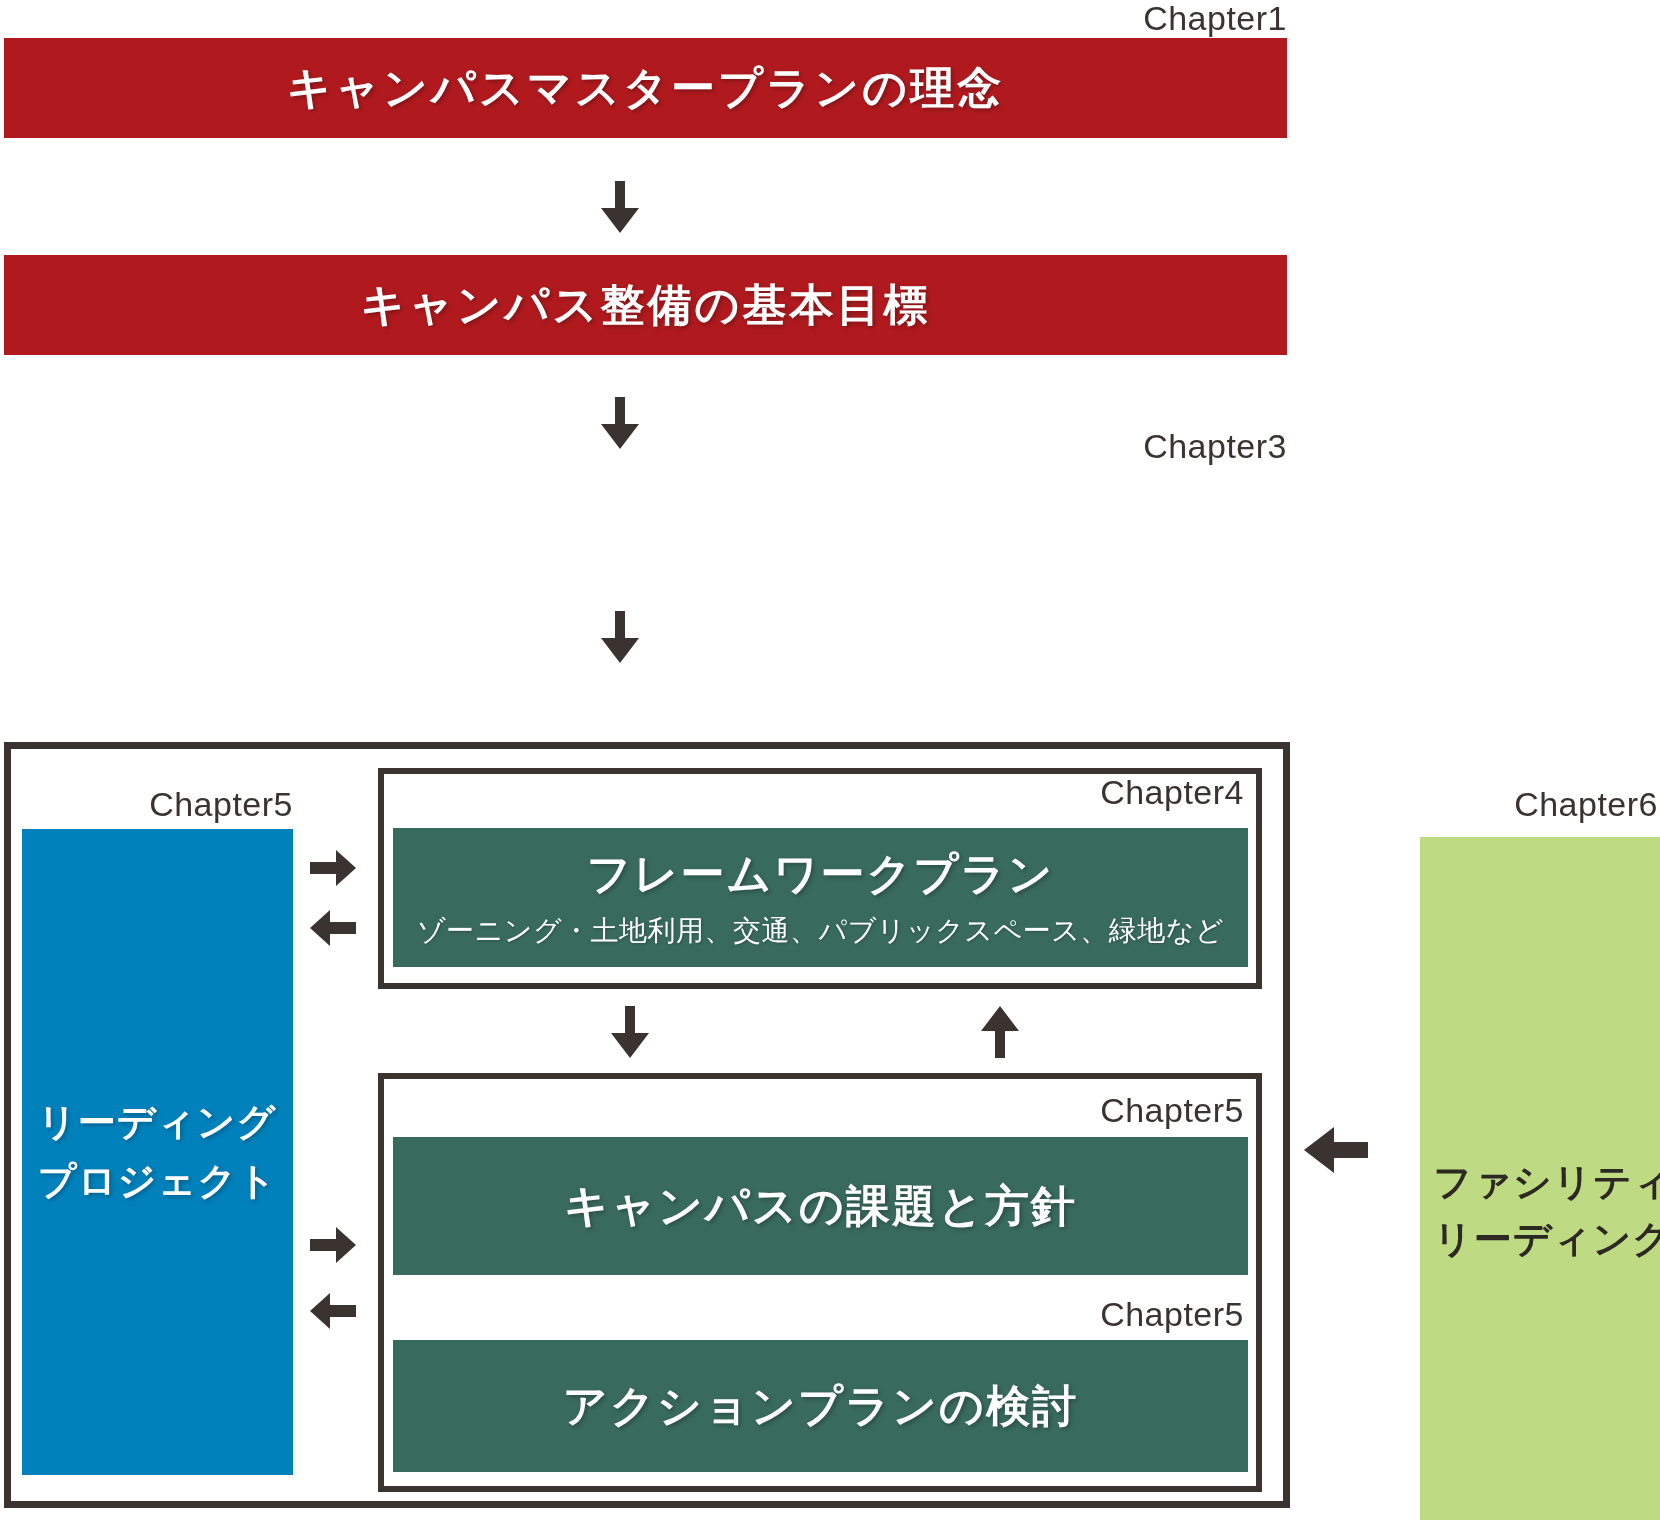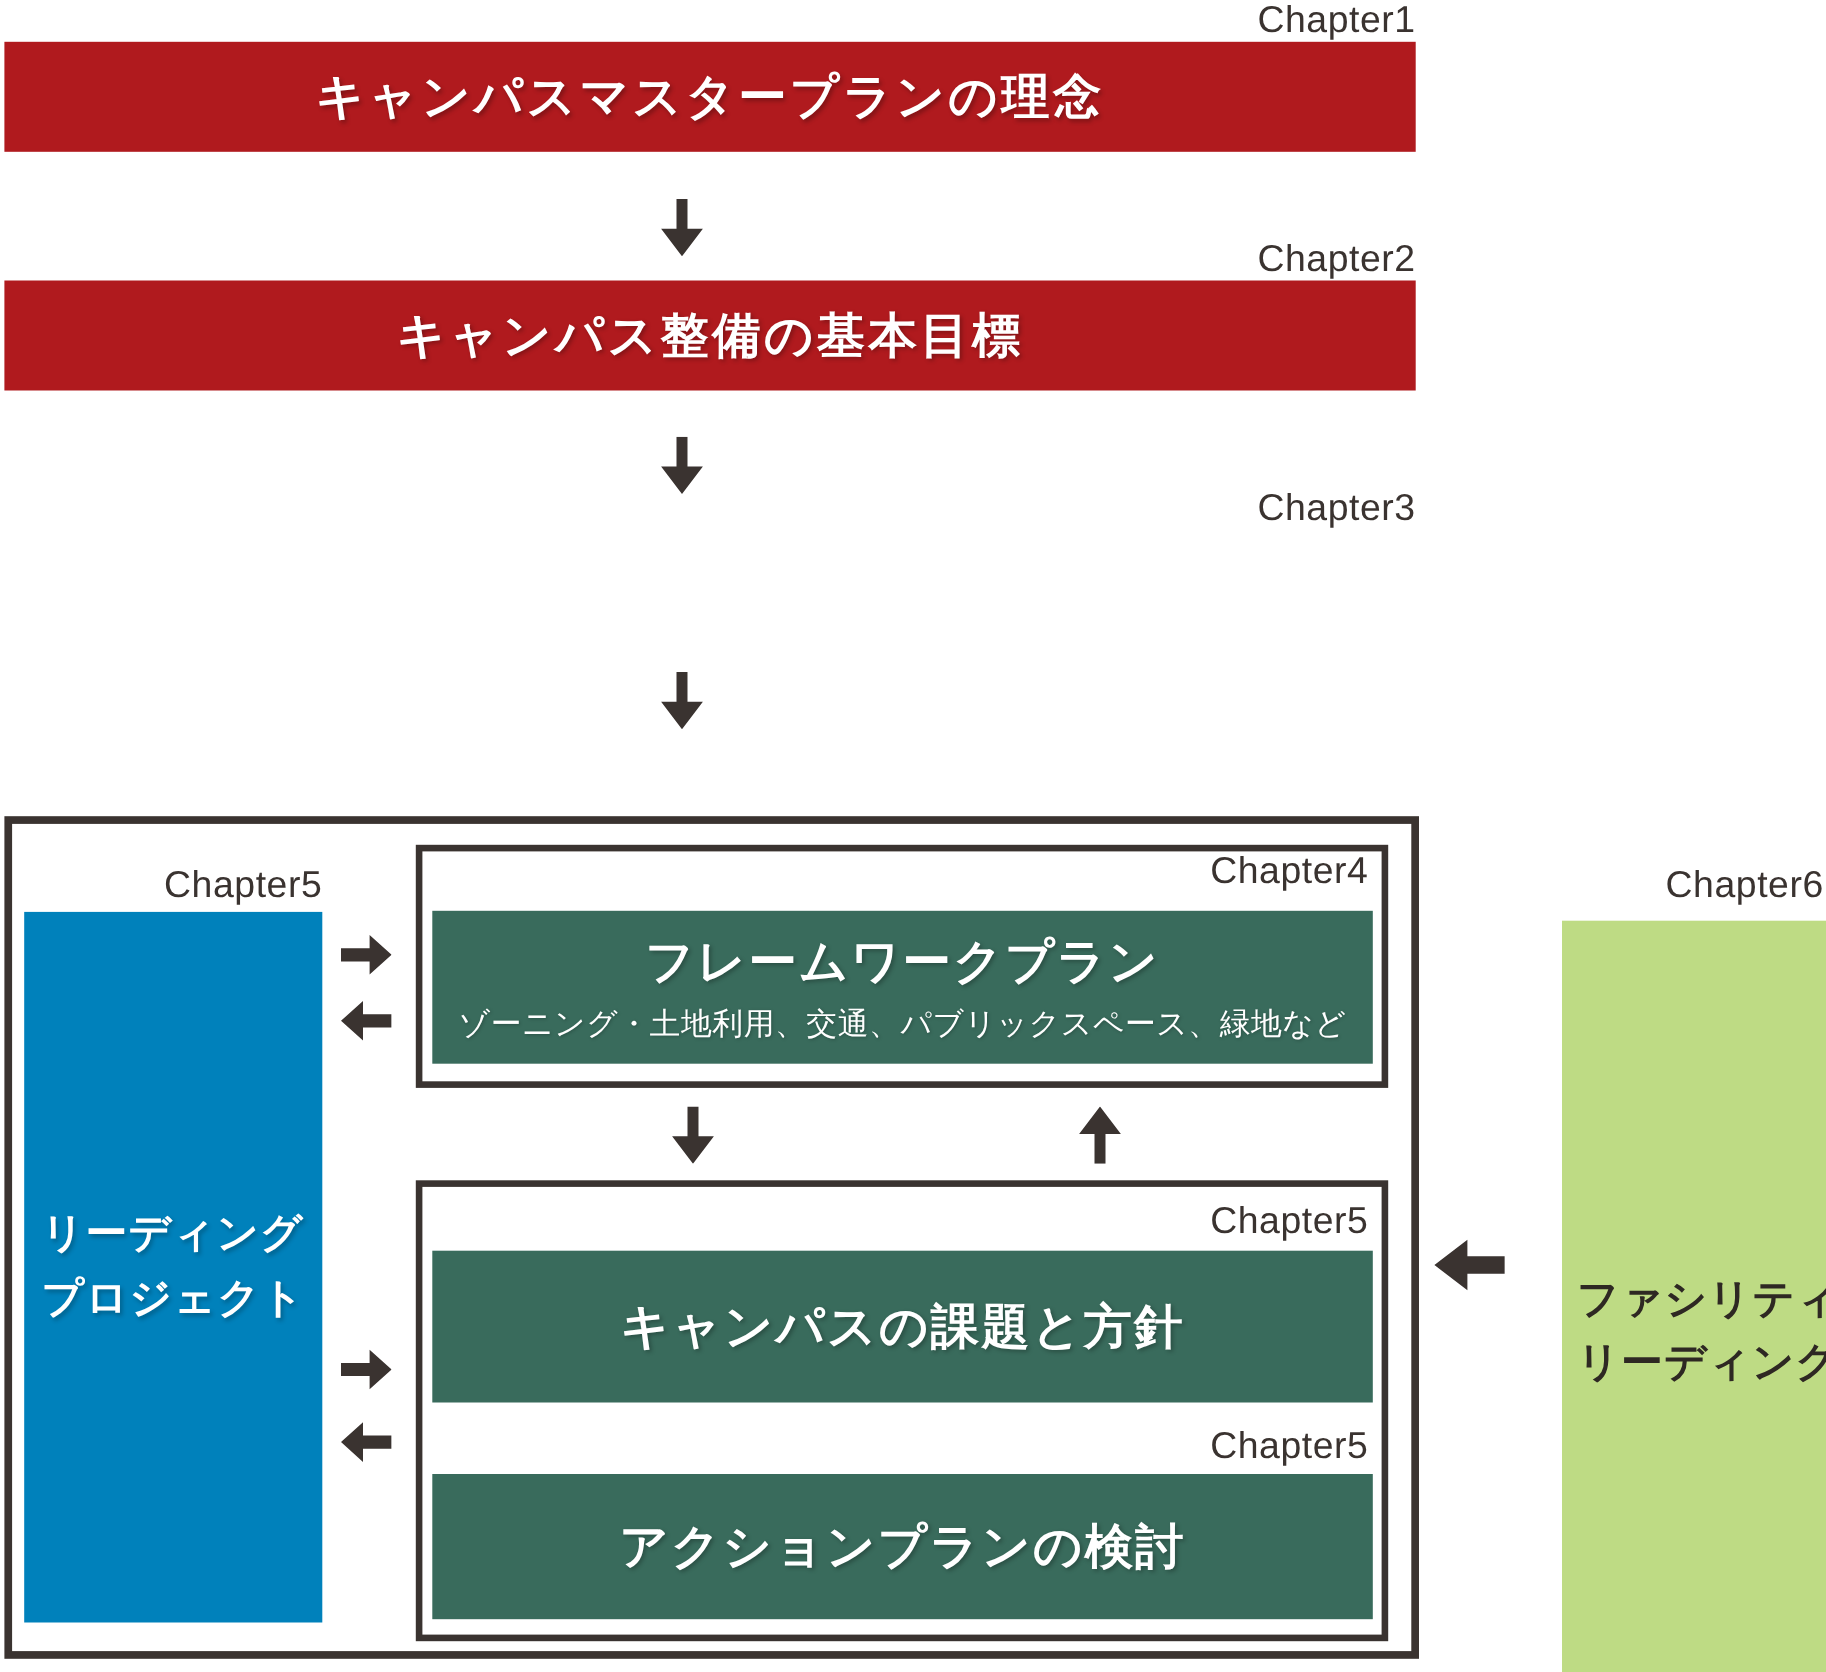--- a/index.html
+++ b/index.html
@@ -80,32 +80,31 @@
   <div class="red-bar" style="top:38px;">
     <div class="t">キャンパスマスタープランの理念</div>
   </div>
 
   <div class="arrow" style="left:598px;top:181px;">
     <svg width="44" height="52" viewBox="0 0 44 52">
         <path d="M17 0h10v27h14L22 52 3 27h14z"></path>
       </svg>
   </div>
 
-  <div class="chapter-label abs" style="left:900px;top:217px;width:387px;">Chapter2</div>
   <div class="red-bar" style="top:255px;">
     <div class="t">キャンパス整備の基本目標</div>
   </div>
 
   <div class="arrow" style="left:598px;top:397px;">
     <svg width="44" height="52" viewBox="0 0 44 52">
         <path d="M17 0h10v27h14L22 52 3 27h14z"></path>
       </svg>
   </div>
 
-  <div class="chapter-label abs" style="left:900px;top:444px;width:387px;">Chapter3</div>
+  <div class="chapter-label abs" style="left:900px;top:428px;width:387px;">Chapter3</div>
 
   <div class="arrow" style="left:598px;top:611px;">
     <svg width="44" height="52" viewBox="0 0 44 52">
         <path d="M17 0h10v27h14L22 52 3 27h14z"></path>
       </svg>
   </div>
 
   <div class="abs outer-box"></div>
 
   <div class="chapter-label abs" style="left:100px;top:786px;width:193px;">Chapter5</div>

